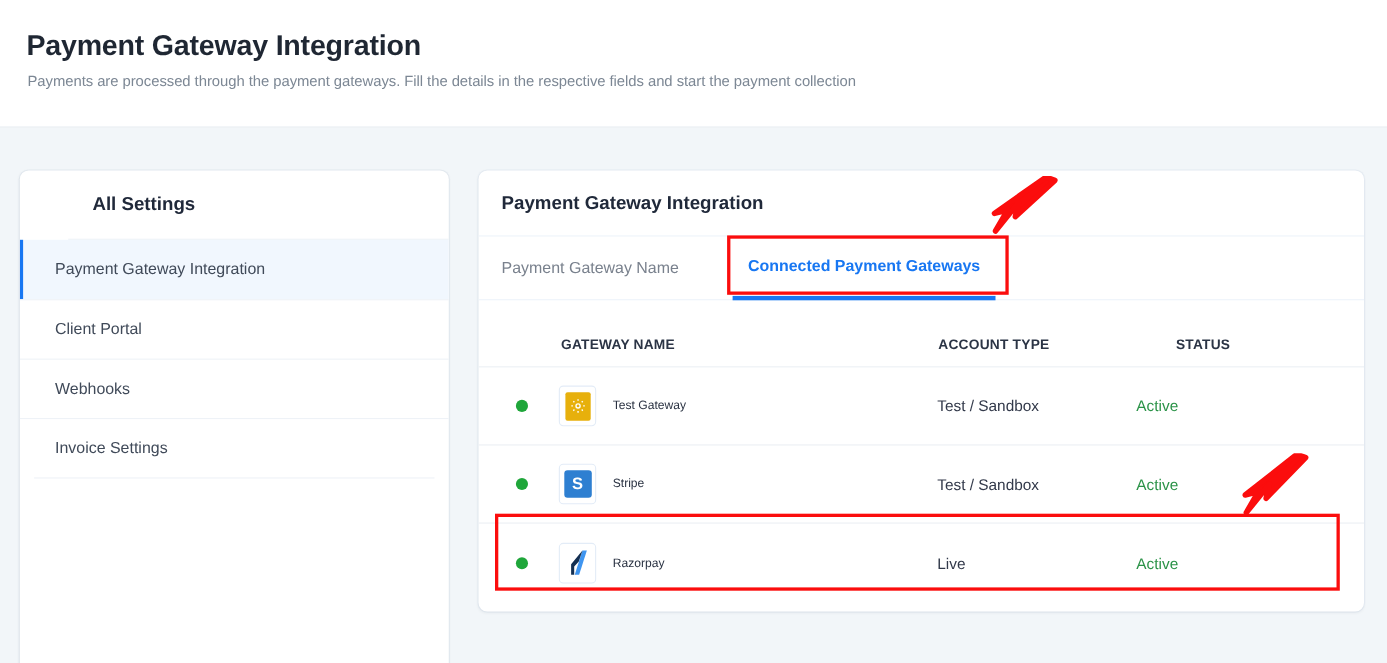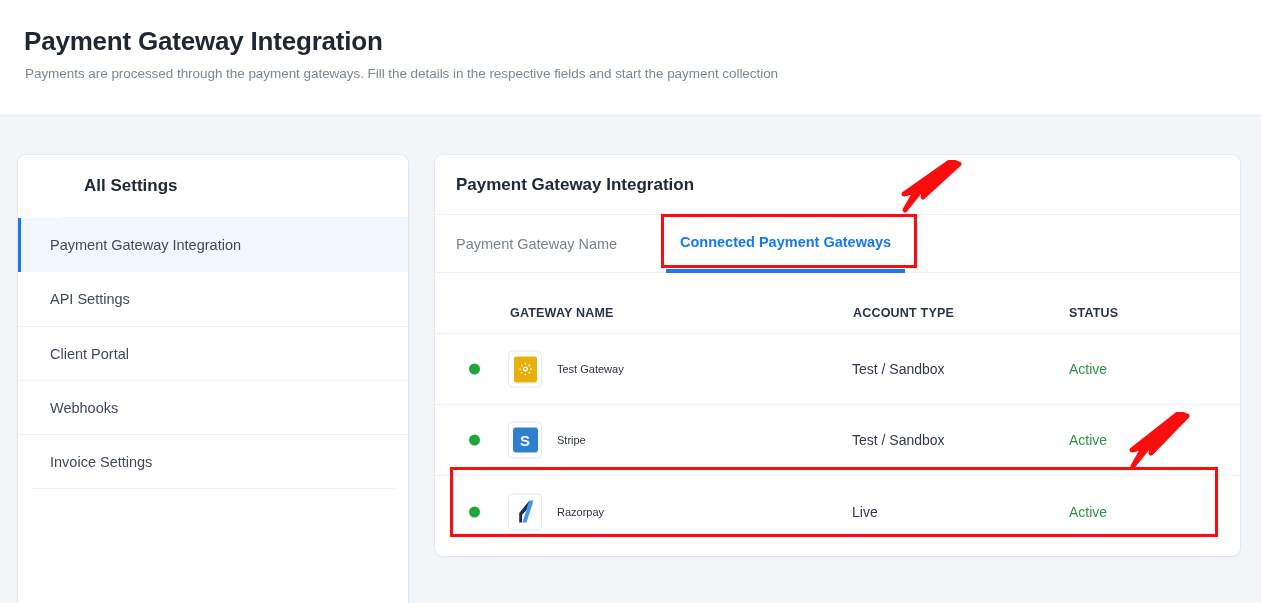--- a/index.html
+++ b/index.html
@@ -101,21 +101,21 @@
   }
   .gw-name {
     position: absolute; left: 122px; top: 50%; transform: translateY(-50%);
     font-size: 11px; color: #2a3242;
   }
   .acct-type {
     position: absolute; left: 417px; top: 50%; transform: translateY(-50%);
     font-size: 14px; color: #32394a;
   }
   .status {
-    position: absolute; left: 634px; top: 50%; transform: translateY(-50%);
+    position: absolute; left: 598px; top: 50%; transform: translateY(-50%);
     font-size: 14px; color: #2b9348; text-align: center;
   }
 
   
   .ico-gear { width: 23px; height: 26px; background: #e7b00c; border-radius: 2px;
               display: flex; align-items: center; justify-content: center; }
   .ico-stripe { width: 25px; height: 25px; background: #2e7fd1; border-radius: 3px;
                 display: flex; align-items: center; justify-content: center;
                 color: #fff; font-size: 15px; font-weight: bold; font-family: "Liberation Sans", sans-serif; }
 
@@ -138,23 +138,20 @@
   <div class="settings-card">
     <div class="settings-head">
       <div class="settings-head-title">All Settings</div>
     </div>
 
 
     <div class="nav-item active">
       <span>Payment Gateway Integration</span>
     </div>
 
-    <div class="nav-item">
-      <span>API Settings</span>
-    </div>
 
 
     <div class="nav-item sep">
       <span>Client Portal</span>
     </div>
 
     <div class="nav-item sep">
       <span>Webhooks</span>
     </div>
 

